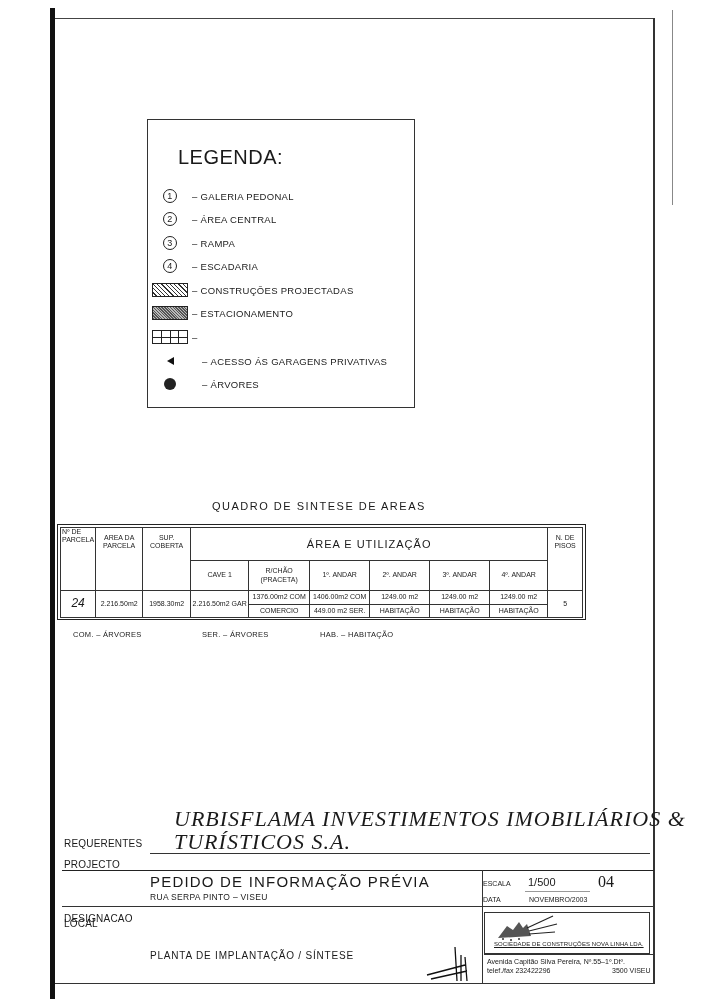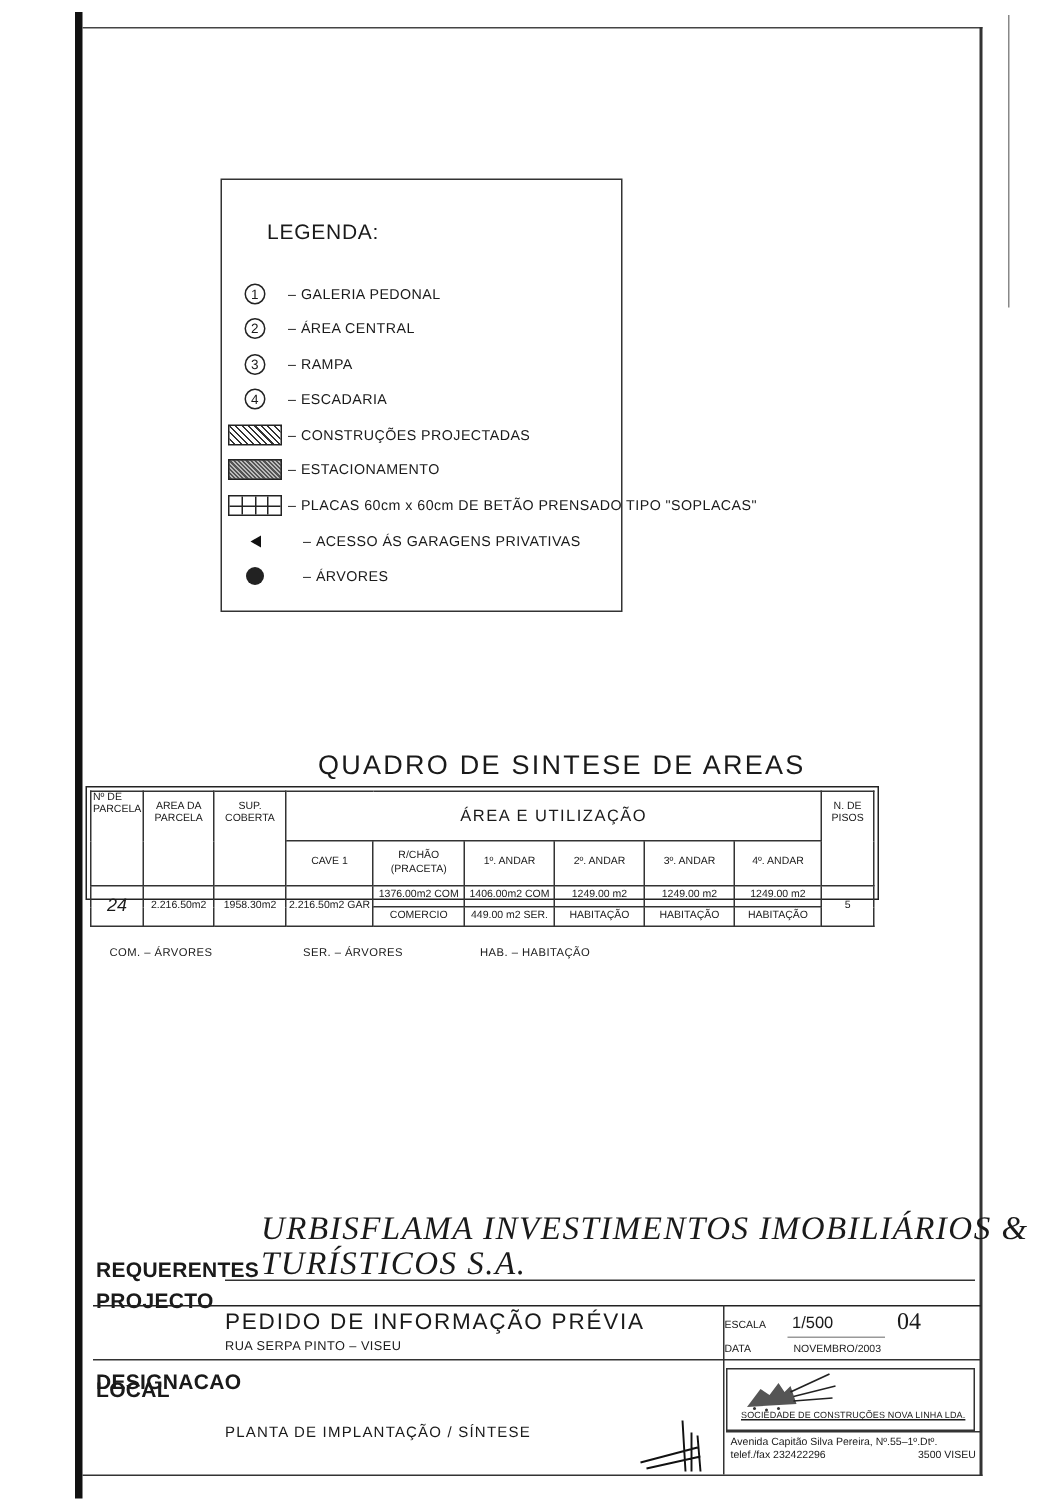--- a/index.html
+++ b/index.html
@@ -6,46 +6,46 @@
   body { width:706px; height:999px; background:#fff; position:relative; overflow:hidden;
          font-family:"Liberation Sans", sans-serif; color:#1a1a1a; }
   .abs { position:absolute; }
   .frame-left { left:50px; top:8px; width:5px; height:991px; background:#111; }
   .frame-top { left:55px; top:18px; width:600px; height:1px; background:#444; }
   .frame-right { left:653px; top:18px; width:2px; height:966px; background:#333; }
   .frame-outer-right { left:672px; top:10px; width:1px; height:195px; background:#888; }
   .frame-bottom { left:55px; top:983px; width:600px; height:1px; background:#333; }
 
   .legend-box { left:147px; top:119px; width:268px; height:289px; border:1.5px solid #333; box-sizing:border-box; }
-  .legend-title { left:178px; top:146px; font-size:14px; letter-spacing:0.5px; }
+  .legend-title { left:178px; top:146px; font-size:20px; letter-spacing:0.5px; }
   .legend-row { position:absolute; left:150px; height:18px; display:flex; align-items:center; font-size:9.5px; letter-spacing:0.3px; white-space:nowrap; }
   .sym { width:40px; display:flex; justify-content:center; align-items:center; }
   .sym-num { width:14px; height:14px; border:1.2px solid #222; border-radius:50%; font-size:9px; display:flex; align-items:center; justify-content:center; box-sizing:border-box; }
   .sym-hatch { width:36px; height:14px; border:1.2px solid #222; box-sizing:border-box;
      background:repeating-linear-gradient(45deg,#fff 0 2px,#333 2px 3px); }
   .sym-park { width:36px; height:14px; border:1.2px solid #222; box-sizing:border-box;
      background:repeating-linear-gradient(45deg,#555 0 1px,#bbb 1px 2px),#777; }
   .sym-grid { width:36px; height:14px; border:1.2px solid #222; box-sizing:border-box;
      background:linear-gradient(#222,#222) 0 50%/100% 1px no-repeat,
                 linear-gradient(#222,#222) 25% 0/1px 100% no-repeat,
                 linear-gradient(#222,#222) 50% 0/1px 100% no-repeat,
                 linear-gradient(#222,#222) 75% 0/1px 100% no-repeat; }
   .sym-arrow { width:0; height:0; border-top:4px solid transparent; border-bottom:4px solid transparent; border-right:7px solid #111; }
   .sym-tree { width:12px; height:12px; border-radius:50%; background:#222; }
   .dash { margin:0 3px 0 2px; }
 
-  .table-title { left:212px; top:500px; font-size:18px; letter-spacing:1.5px; }
-  .table-wrap { left:57px; top:524px; width:529px; height:76px; border:1.5px solid #222; box-sizing:border-box; padding:2px; }
+  .table-title { left:212px; top:500px; font-size:11px; letter-spacing:1.5px; }
+  .table-wrap { left:57px; top:524px; width:529px; height:96px; border:1.5px solid #222; box-sizing:border-box; padding:2px; }
   table.sintese { width:100%; height:100%; border-collapse:collapse; font-size:7px; text-align:center; }
   table.sintese td { border:1px solid #333; padding:0 1px; line-height:1.15; }
   .big { font-size:12px;font-style:italic; }
   .hdr-area { font-size:11px; letter-spacing:1px; }
   .notes { top:630px; font-size:7.5px; letter-spacing:0.3px; }
 
-  .tb-label { font-size:14px; letter-spacing:0.2px;font-weight:bold; }
+  .tb-label { font-size:10px; letter-spacing:0.2px; }
   .req-name { left:150px; top:808px; font-family:"Liberation Serif", serif; font-style:italic; font-size:22px; letter-spacing:1px; line-height:22px;margin-left:24px; }
   .hline { height:1px; background:#333; }
   .proj-title { left:150px; top:873px; font-size:15px; letter-spacing:1.2px; }
   .local-val { left:150px; top:892px; font-size:8.5px; letter-spacing:0.3px; }
   .desig-val { left:150px; top:950px; font-size:10px; letter-spacing:0.8px; }
   .escala-lbl { left:483px; top:880px; font-size:7px; }
   .escala-val { left:528px; top:876px; font-size:11px; }
   .data-lbl { left:483px; top:896px; font-size:7px; }
   .data-val { left:529px; top:896px; font-size:7px; }
   .sheet-num { left:598px; top:873px; font-family:"Liberation Serif", serif; font-size:16px; }
@@ -107,21 +107,20 @@
       <span class="sym-park"></span>
     </span>
   <span class="dash">–</span>
   <span>ESTACIONAMENTO</span>
 </div>
 <div class="legend-row" style="top:328px">
   <span class="sym">
       <span class="sym-grid"></span>
     </span>
   <span class="dash">–</span>
-  <span>PLACAS 60cm x 60cm DE BETÃO PRENSADO TIPO "SOPLACAS"</span>
 </div>
 <div class="legend-row" style="top:352px">
   <span class="sym">
       <span class="sym-arrow"></span>
     </span>
   <span class="dash" style="margin-left:12px">–</span>
   <span>ACESSO ÁS GARAGENS PRIVATIVAS</span>
 </div>
 <div class="legend-row" style="top:375px">
   <span class="sym">

